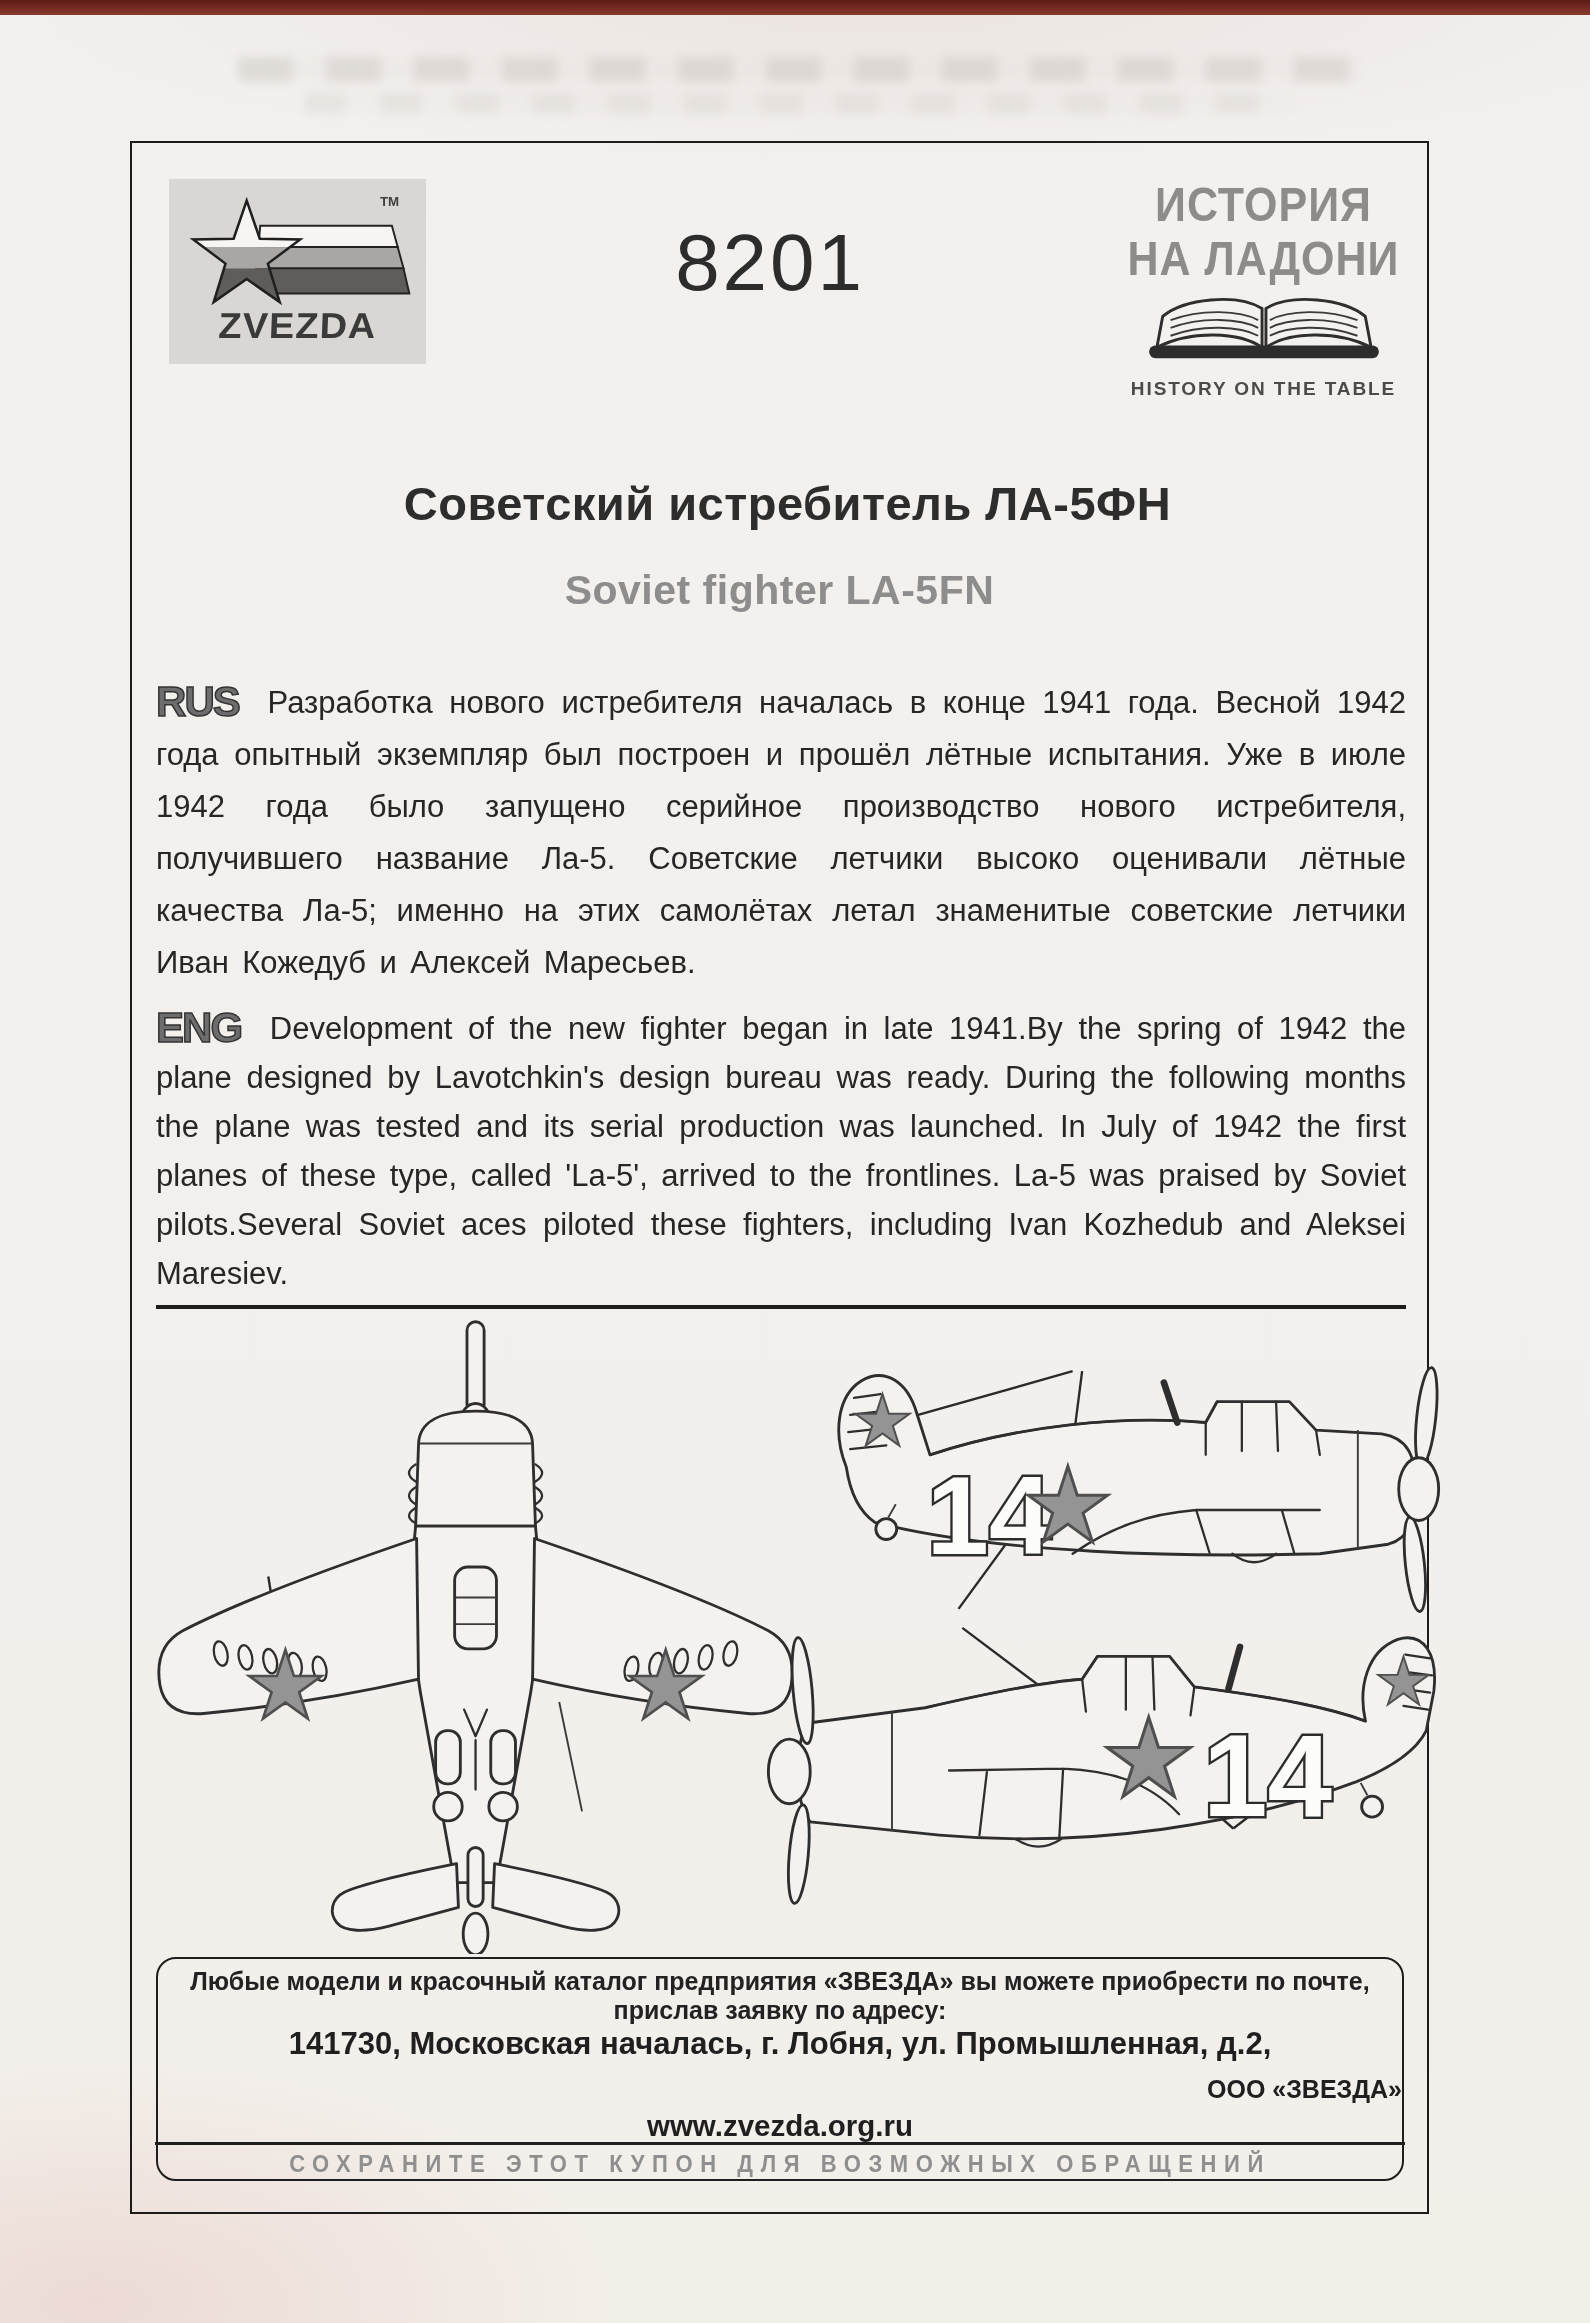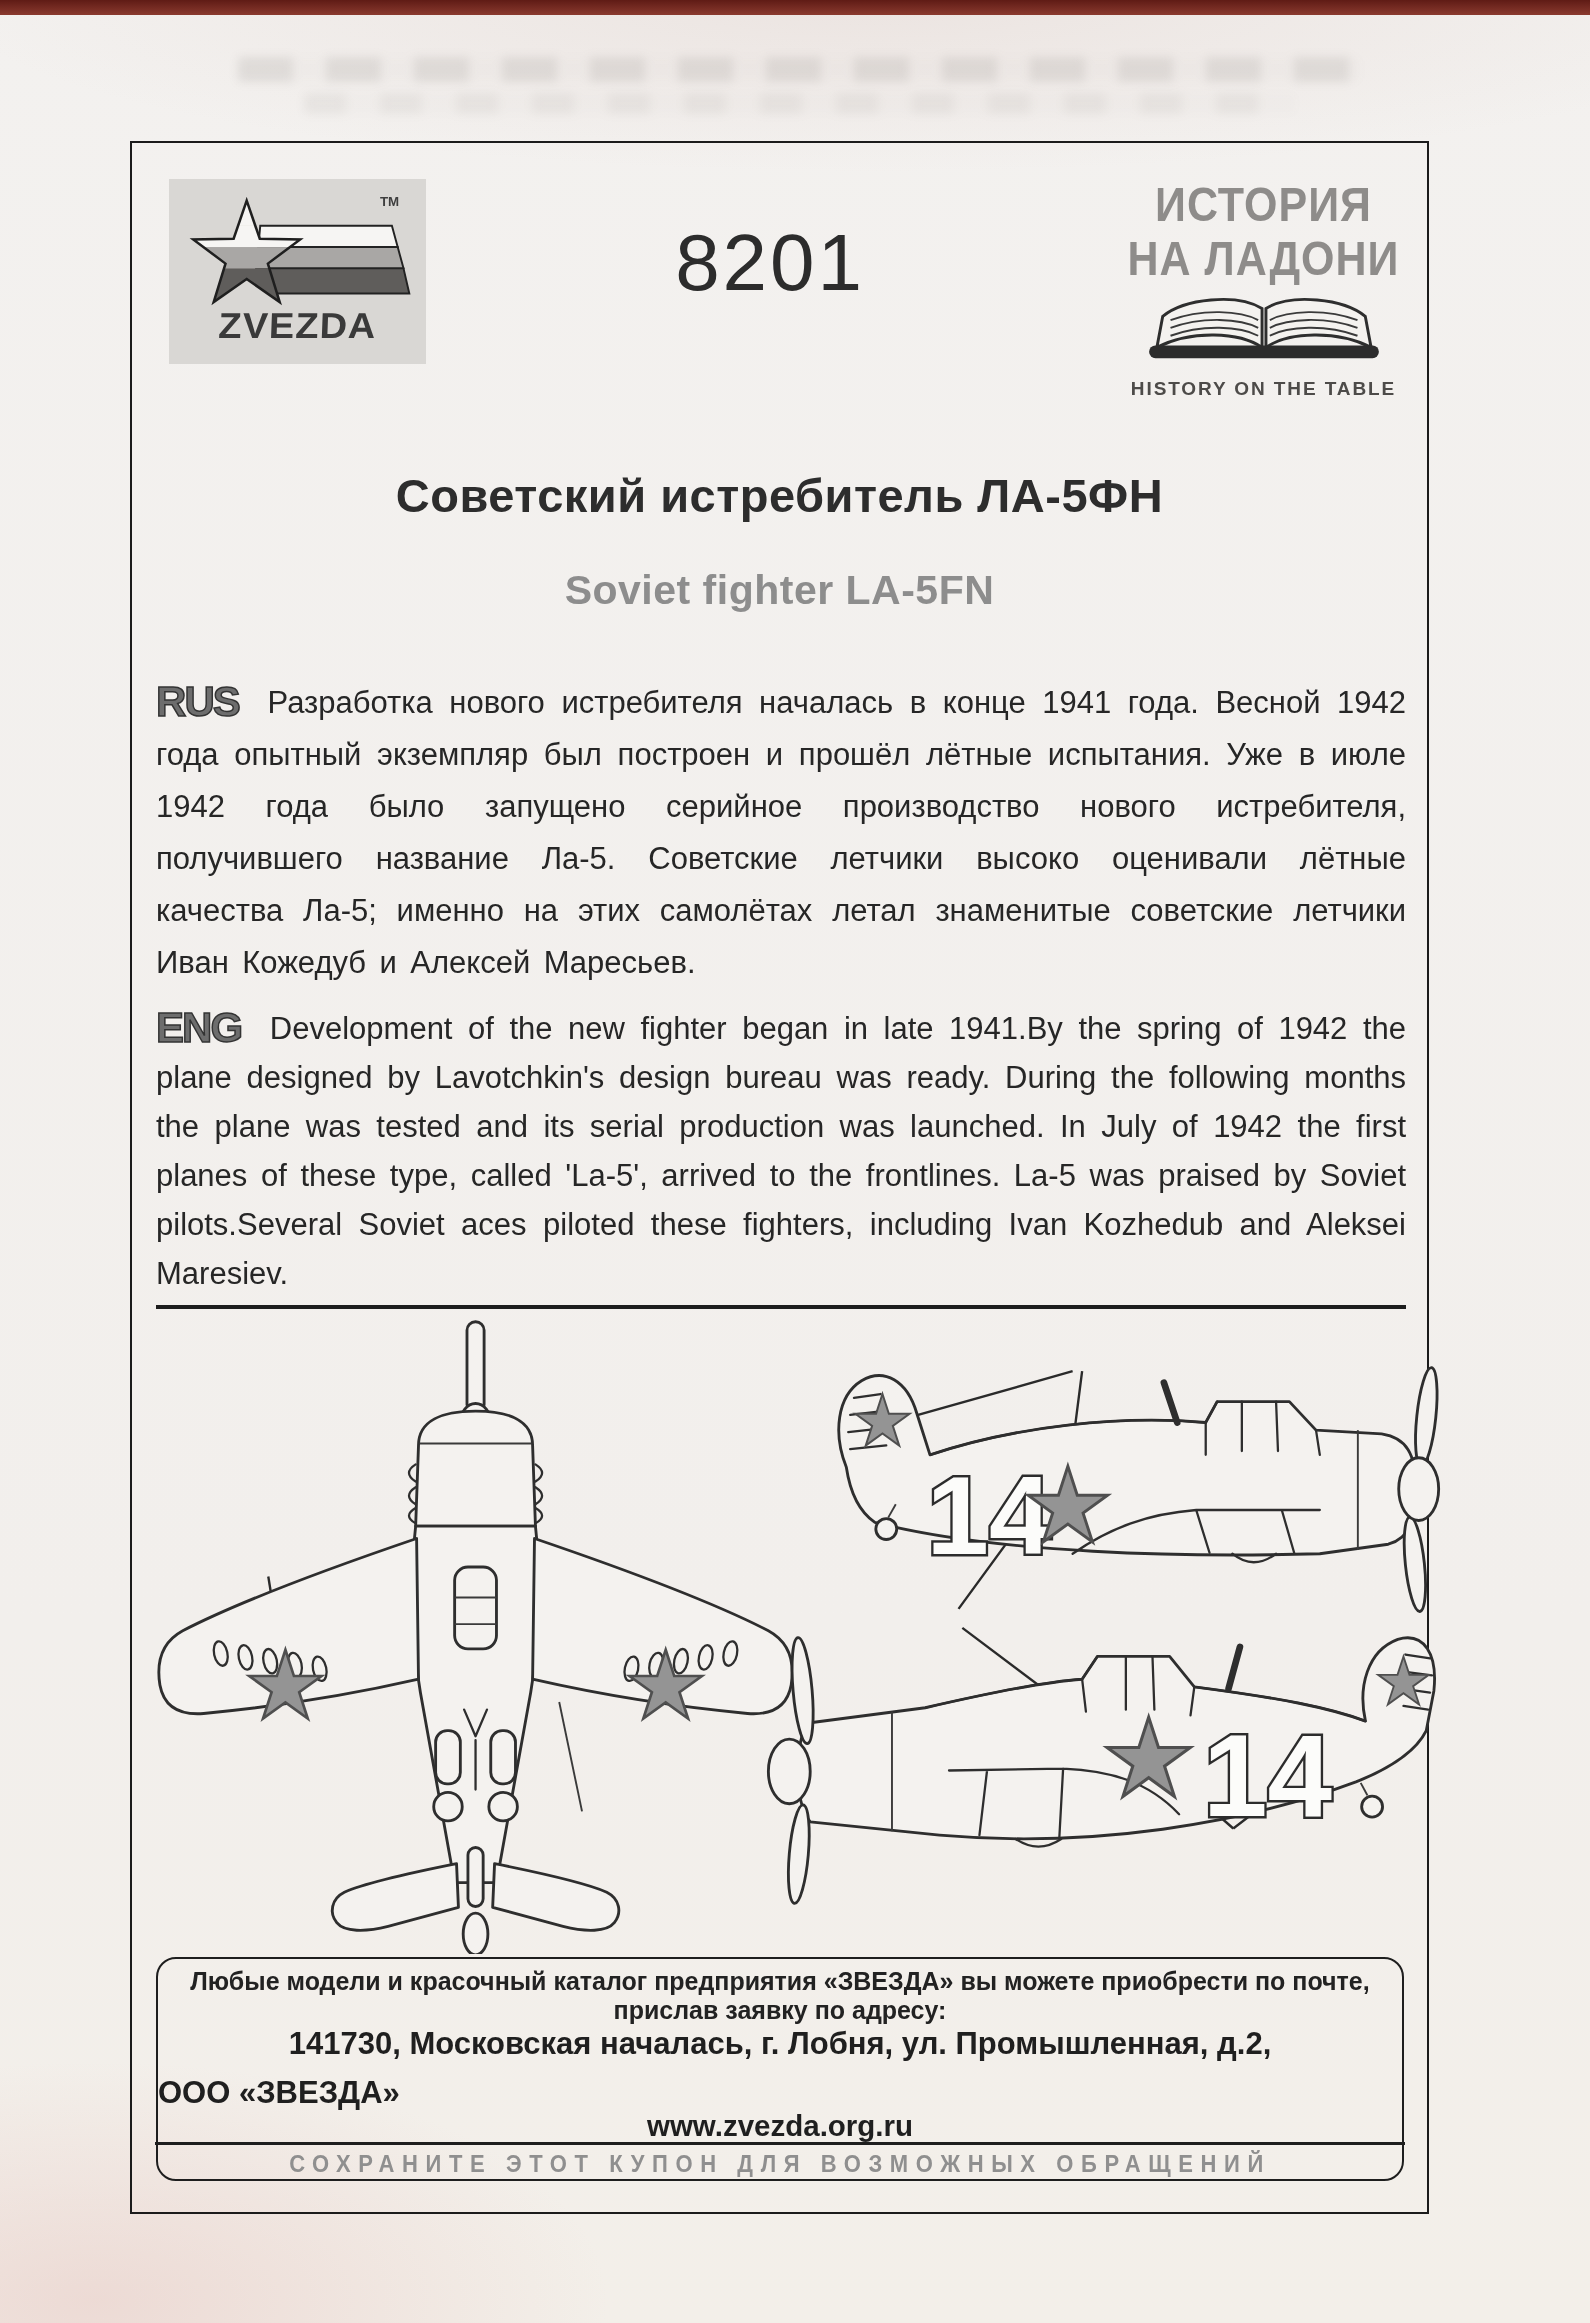--- a/index.html
+++ b/index.html
@@ -23,41 +23,41 @@
   .logo-tm{position:absolute;left:211px;top:15px;font-size:13.3px;font-weight:bold;color:#3f3f3f;}
   .logo-word{position:absolute;left:0;top:126px;width:257px;text-align:center;font-size:38px;
     font-weight:700;letter-spacing:1px;color:#3a3a3a;transform:scaleY(.95) skewX(-2deg);}
   .kit-number{position:absolute;left:561px;top:217px;width:418px;text-align:center;
     font-size:80px;color:#2c2c2c;letter-spacing:2.9px;}
   .series-block{position:absolute;left:1094px;top:177px;width:339px;text-align:center;color:#8e8c8a;}
   .series-l1,.series-l2{font-size:43px;font-weight:800;letter-spacing:1px;transform:scaleY(1.12);line-height:54px;}
   .series-sub{margin-top:15px;font-size:19px;font-weight:800;letter-spacing:1.9px;color:#4d4b49;}
   .book-icon{display:block;margin:3.8px auto 0 auto;}
   
-  .title-ru{position:absolute;left:130px;top:468px;width:1299px;margin:0;text-align:center;
+  .title-ru{position:absolute;left:130px;top:468px;width:1299px;margin:8px;text-align:center;
     font-size:47px;font-weight:700;color:#2d2d2d;letter-spacing:0.5px;}
   .title-en{position:absolute;left:130px;top:567px;width:1299px;margin:0;text-align:center;
     font-size:41px;font-weight:700;color:#8d8d8d;letter-spacing:0.5px;}
   
   .para{position:absolute;left:156px;width:1250px;text-align:justify;color:#262626;}
   .para.rus{top:677px;font-size:31px;line-height:52px;word-spacing:4.8px;}
   .para.eng{top:1004px;font-size:31px;line-height:49px;word-spacing:1.9px;}
   .lang-label{display:inline-block;font-size:42px;font-weight:800;letter-spacing:-1.9px;
     margin-right:28.5px;color:#6d6d6d;-webkit-text-stroke:1.5px #333;line-height:1;position:relative;top:2.9px;}
   .divider{position:absolute;left:156px;top:1305px;width:1250px;height:3.8px;background:#1d1d1d;}
   
   .drawings{position:absolute;left:0;top:1317px;width:1590px;height:637px;}
   .drawings svg.scene{position:absolute;left:0;top:0;}
   
   .order-box{position:absolute;left:156px;top:1957px;width:1248px;height:224px;
     border:2.9px solid #1e1e1e;border-radius:20px;box-sizing:border-box;}
   .order-line{position:absolute;left:17px;right:17px;top:7.6px;text-align:center;
     font-size:25px;font-weight:600;color:#222;}
   .addr1{position:absolute;left:0;right:0;top:67px;text-align:center;font-size:31px;font-weight:800;color:#1f1f1f;}
-  .addr2{position:absolute;left:0;right:0;top:116px;text-align:left;font-size:31px;font-weight:800;color:#1f1f1f;}
+  .addr2{position:absolute;left:0;right:0;top:116px;text-align:right;font-size:25px;font-weight:800;color:#1f1f1f;}
   .site{position:absolute;left:0;right:0;top:150px;text-align:center;font-size:29.5px;font-weight:800;color:#1f1f1f;}
   .coupon-rule{position:absolute;left:-2.9px;right:-2.9px;top:183px;height:2.9px;background:#1e1e1e;}
   .coupon{position:absolute;left:0;right:0;top:192px;text-align:center;font-size:22px;font-weight:800;
     letter-spacing:7.6px;color:#8f8f8f;transform:scaleY(1.1);}
   
   .watermark{position:absolute;left:5.7px;top:2172px;z-index:5;font-size:101px;letter-spacing:1.9px;
     color:#edebe8;text-shadow:2.9px 3.8px 5.7px rgba(110,105,100,.35), -1.9px -1.9px 2.9px rgba(255,255,255,.85);}
   
   .ac{fill:#f4f2ef;stroke:#2e2e2e;stroke-width:3;stroke-linejoin:round;stroke-linecap:round;}
   .ln{fill:none;stroke:#2e2e2e;stroke-width:2.4;stroke-linejoin:round;stroke-linecap:round;}

